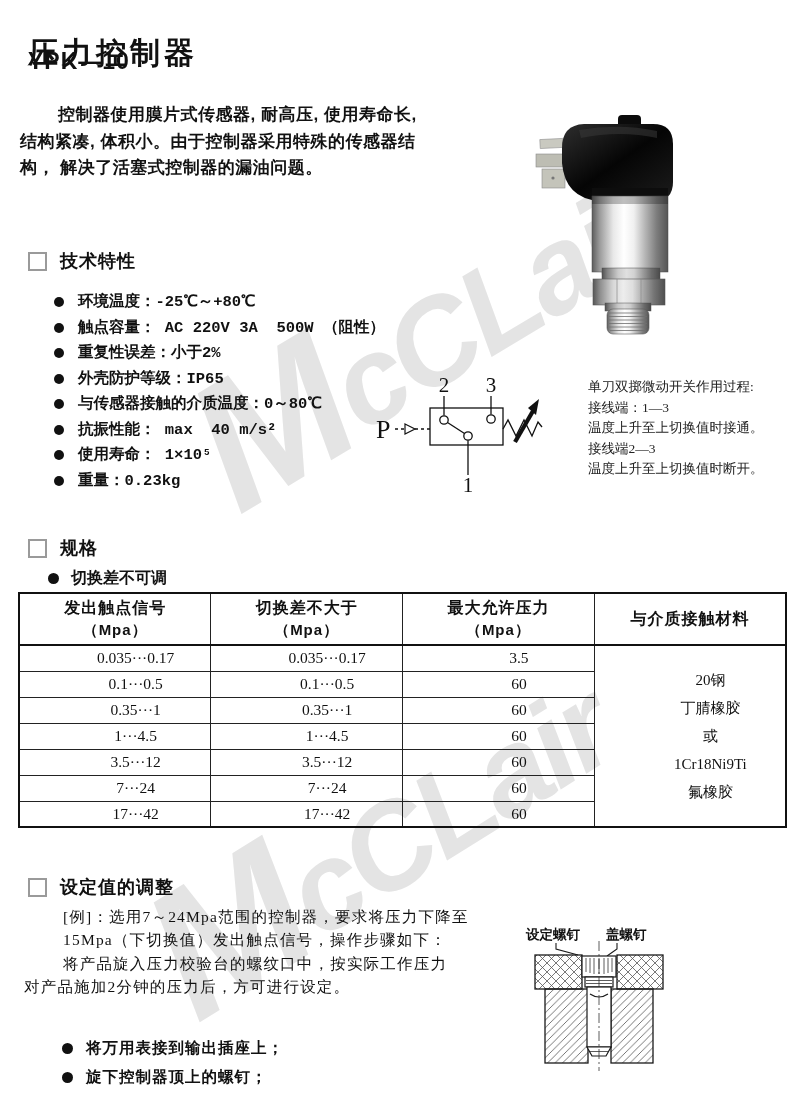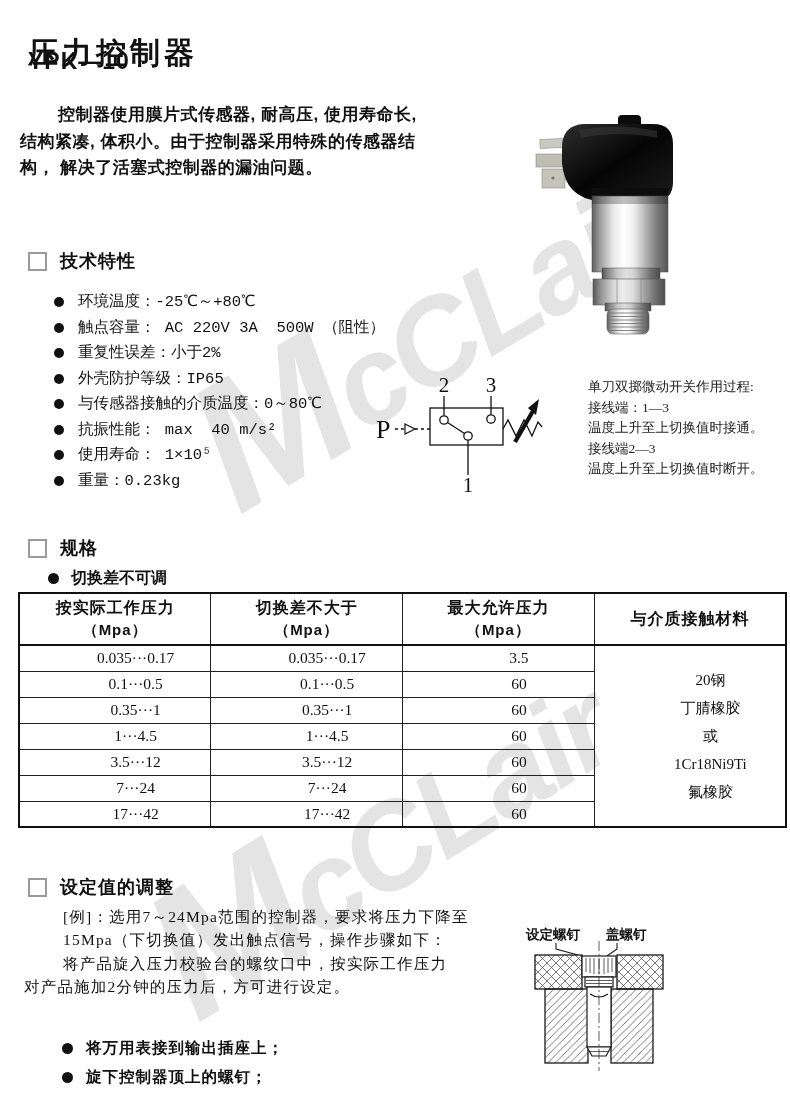--- a/index.html
+++ b/index.html
@@ -36,21 +36,21 @@
   .sec-head { left:28px; display:flex; align-items:center; gap:13px; }
   .sq { width:19px; height:19px; border:2px solid #9a9a9a; background:#fff; flex:0 0 auto; }
   .sec-title { font-size:18px; font-weight:800; letter-spacing:1px; }
 
   
   .tech-list { left:50px; top:289px; list-style:none; }
   .tech-list li { height:25.5px; display:flex; align-items:center; position:relative; padding-left:28px; }
   .tech-list li::before { content:""; position:absolute; left:4px; top:8px; width:10px; height:10px;
                           border-radius:50%; background:#111; }
   .tech-list .txt { font-family:"Liberation Mono","Liberation Sans",sans-serif;
-                    font-weight:normal; font-size:15.5px; white-space:pre; }
+                    font-weight:bold; font-size:15.5px; white-space:pre; }
 
   
   .circuit { left:365px; top:372px; width:190px; height:122px; }
   .switch-desc { left:588px; top:377px; width:200px; font-size:13.5px; line-height:20.5px;
                  font-weight:400; color:#222; font-family:"Liberation Serif", serif; }
 
   
   .spec-note { left:48px; top:568px; display:flex; align-items:center; position:absolute; }
   .spec-note::before { content:""; width:11px; height:11px; border-radius:50%; background:#111;
                        display:inline-block; margin-right:12px; }
@@ -236,21 +236,21 @@
   <table class="spec-table">
     <colgroup>
         <col style="width:25%">
         <col style="width:25%">
         <col style="width:25%">
         <col style="width:25%">
       </colgroup>
     <thead>
       <tr>
         <th>
-          <div>按实际工作压力</div>
+          <div>发出触点信号</div>
           <div class="unit">（Mpa）</div>
         </th>
         <th>
           <div>切换差不大于</div>
           <div class="unit">（Mpa）</div>
         </th>
         <th>
           <div>最大允许压力</div>
           <div class="unit">（Mpa）</div>
         </th>

